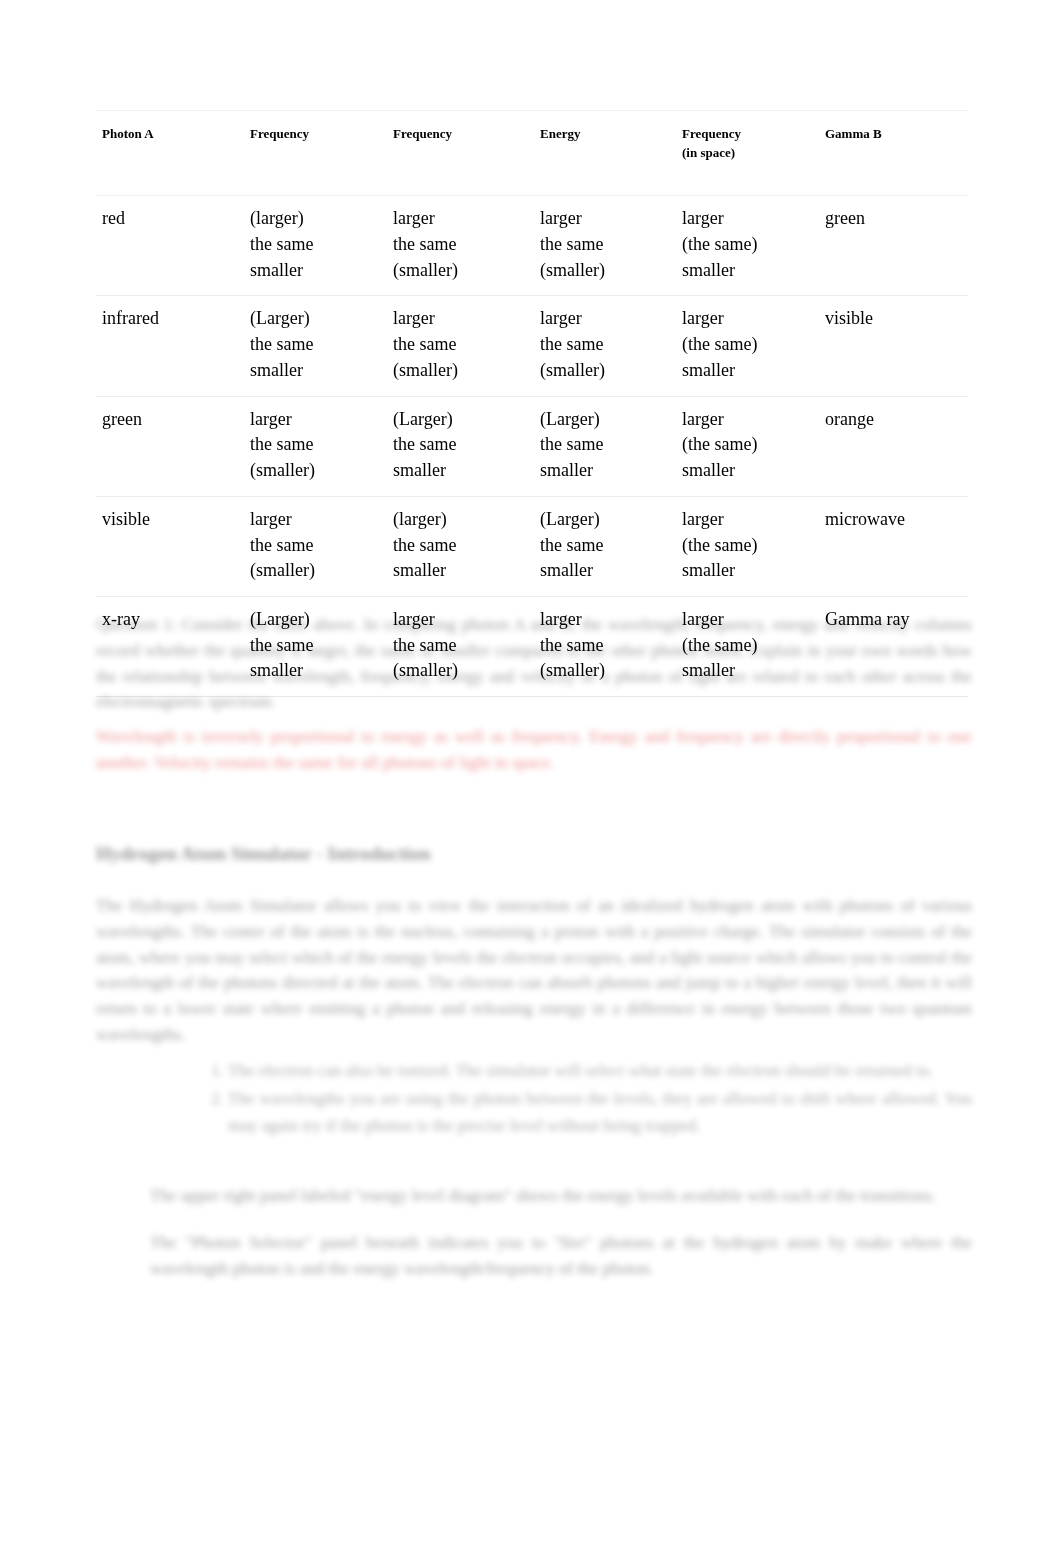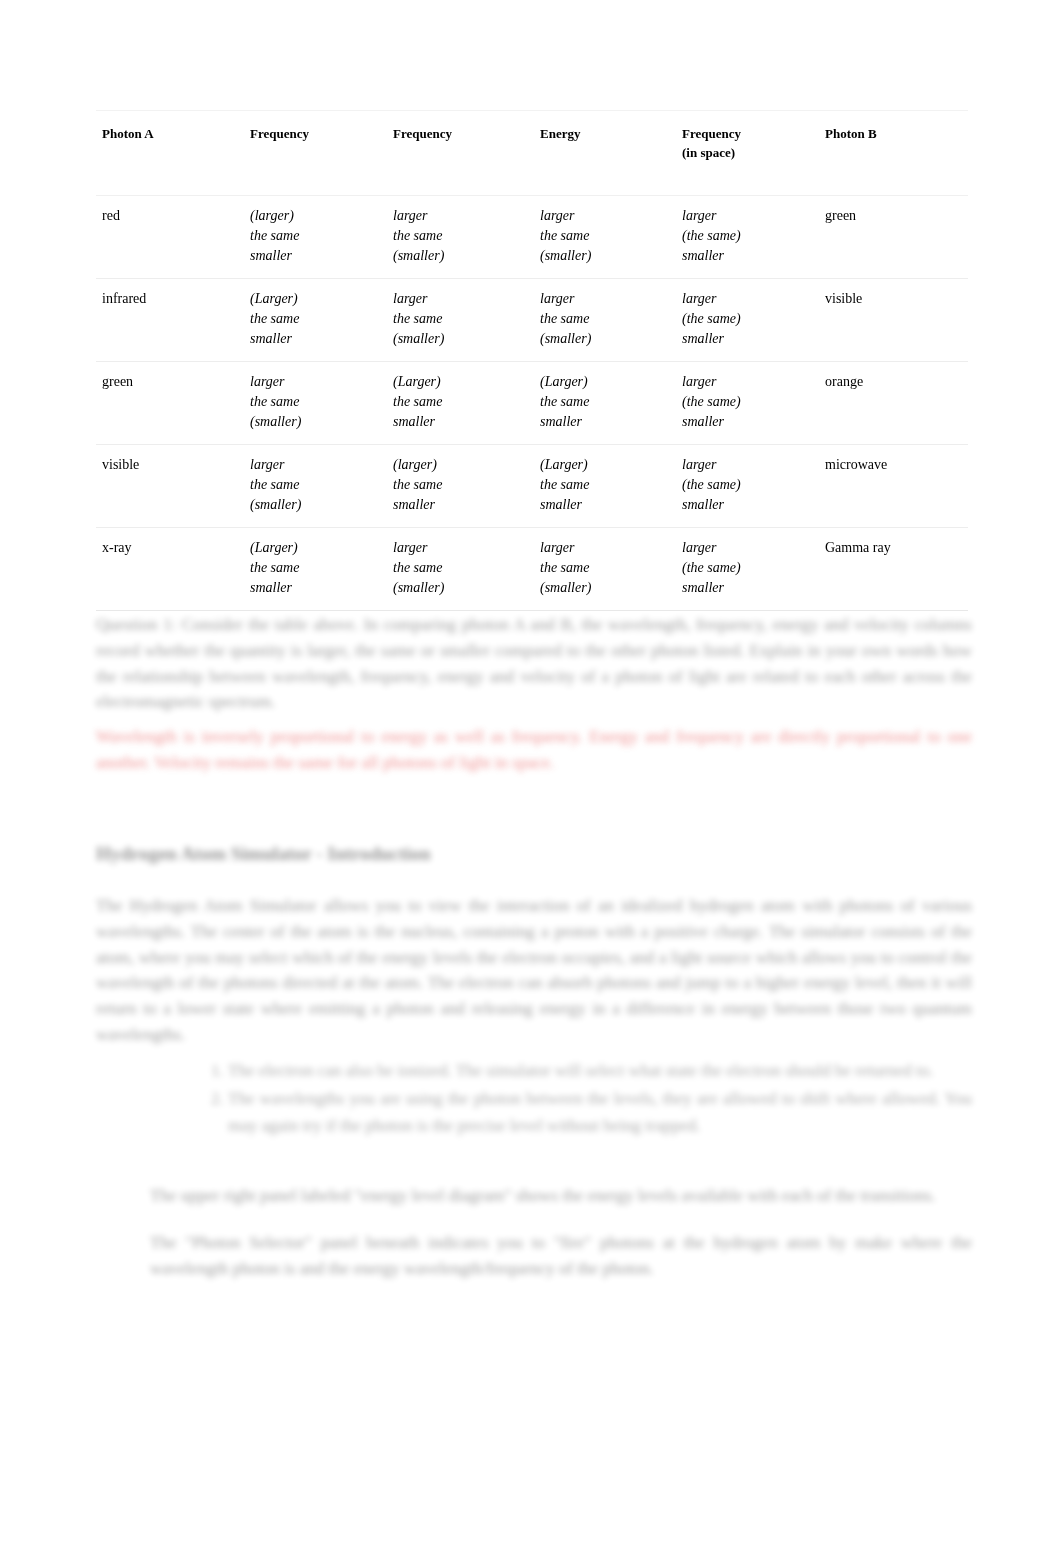--- a/index.html
+++ b/index.html
@@ -22,21 +22,21 @@
     left: 96px;
     top: 110px;
     width: 872px;
     border-collapse: collapse;
   }
   .photon-table th,
   .photon-table td {
     text-align: left;
     vertical-align: top;
     padding: 10px 6px 12px 6px;
-    font-size: 14px;
+    font-size: 18px;
     line-height: 1.43;
     border-top: 1px solid #ededed;
     border-bottom: 1px solid #ededed;
   }
   .photon-table thead th {
     font-weight: bold;
     font-size: 13px;
     padding-top: 14px;
     padding-bottom: 33px;
     border-top: 1px solid #f2f2f2;
@@ -44,21 +44,21 @@
   }
   .photon-table tbody tr:last-child td { border-bottom: 1px solid #e8e8e8; }
 
   .col-a  { width: 148px; }
   .col-wl { width: 143px; }
   .col-fr { width: 147px; }
   .col-en { width: 142px; }
   .col-ve { width: 143px; }
   .col-b  { width: 149px; }
 
-  .opt { display: block; white-space: nowrap; font-style: italic; }
+  .opt { display: block; white-space: nowrap; }
   .hdr-line { display: block; }
 
   
   .blurblock {
     position: absolute;
     color: #000;
     font-size: 17px;
     line-height: 1.52;
     text-align: justify;
     filter: blur(3.1px);
@@ -119,21 +119,21 @@
           <span class="hdr-line">Frequency</span>
         </th>
         <th class="col-en">
           <span class="hdr-line">Energy</span>
         </th>
         <th class="col-ve">
           <span class="hdr-line">Frequency</span>
           <span class="hdr-line">(in space)</span>
         </th>
         <th class="col-b">
-          <span class="hdr-line">Photon B</span>
+          <span class="hdr-line">Gamma B</span>
         </th>
       </tr>
     </thead>
     <tbody>
 
       <tr>
         <td>red</td>
         <td>
           <span class="opt">(larger)</span>
           <span class="opt">the same</span>

